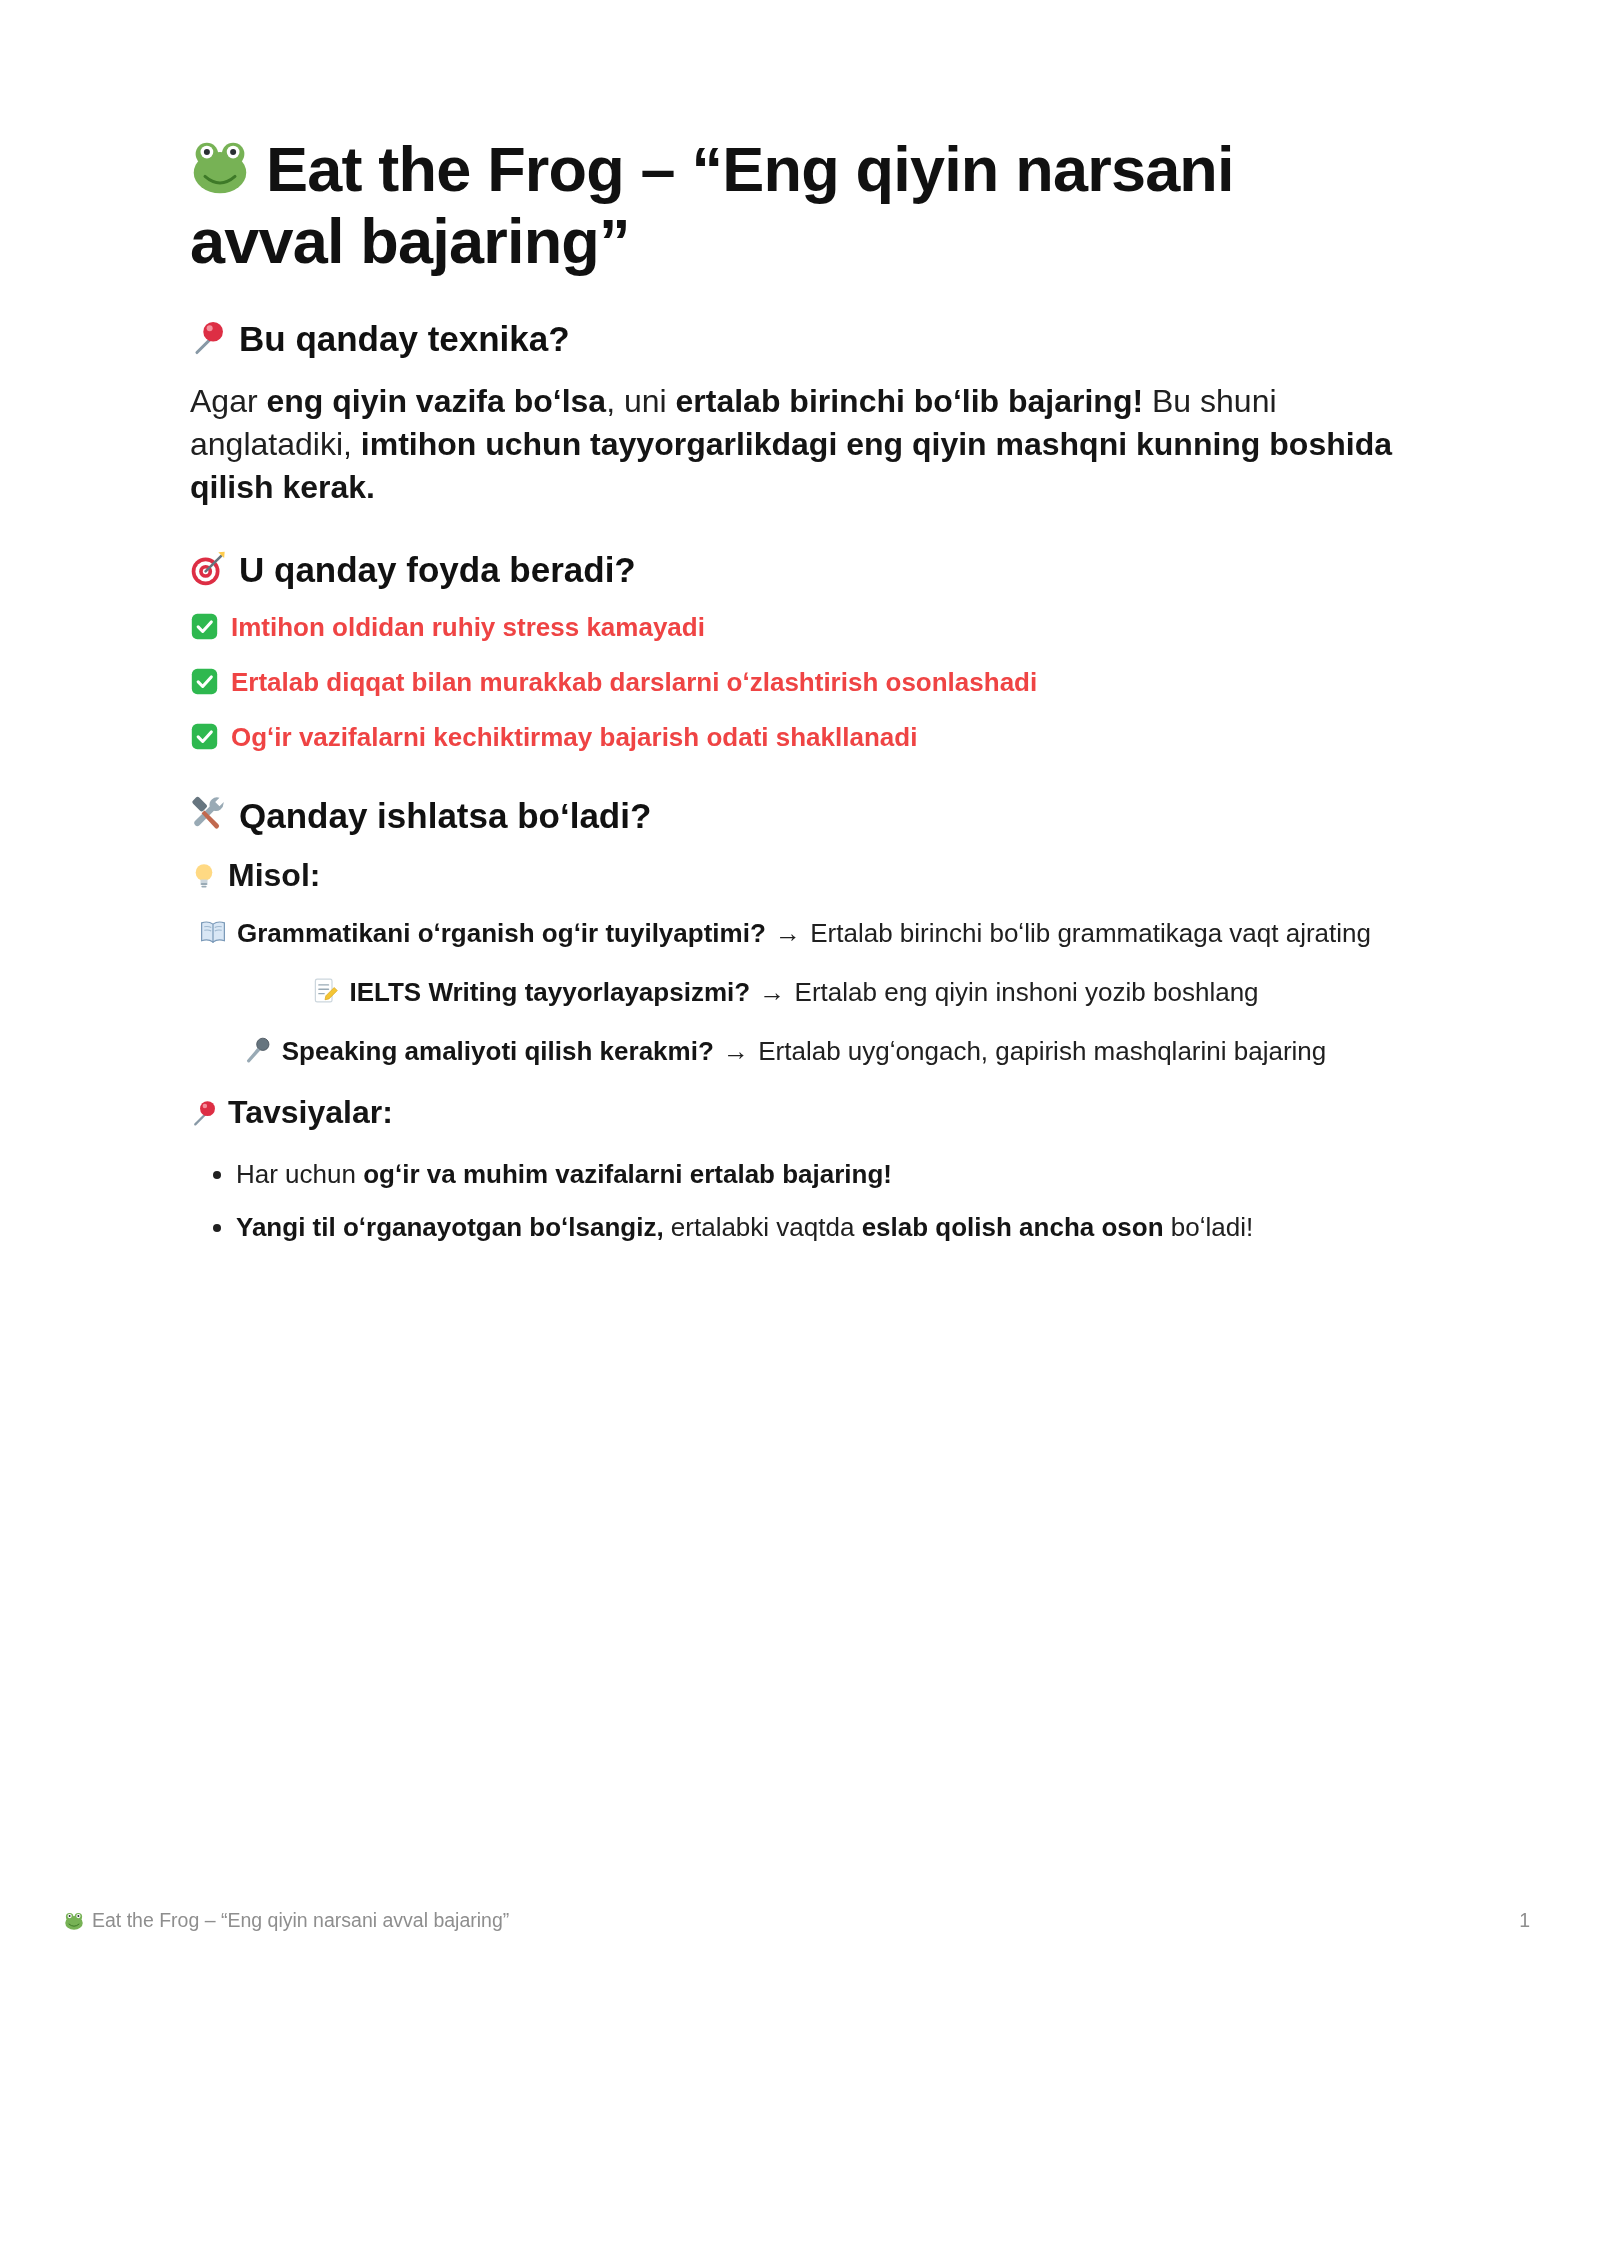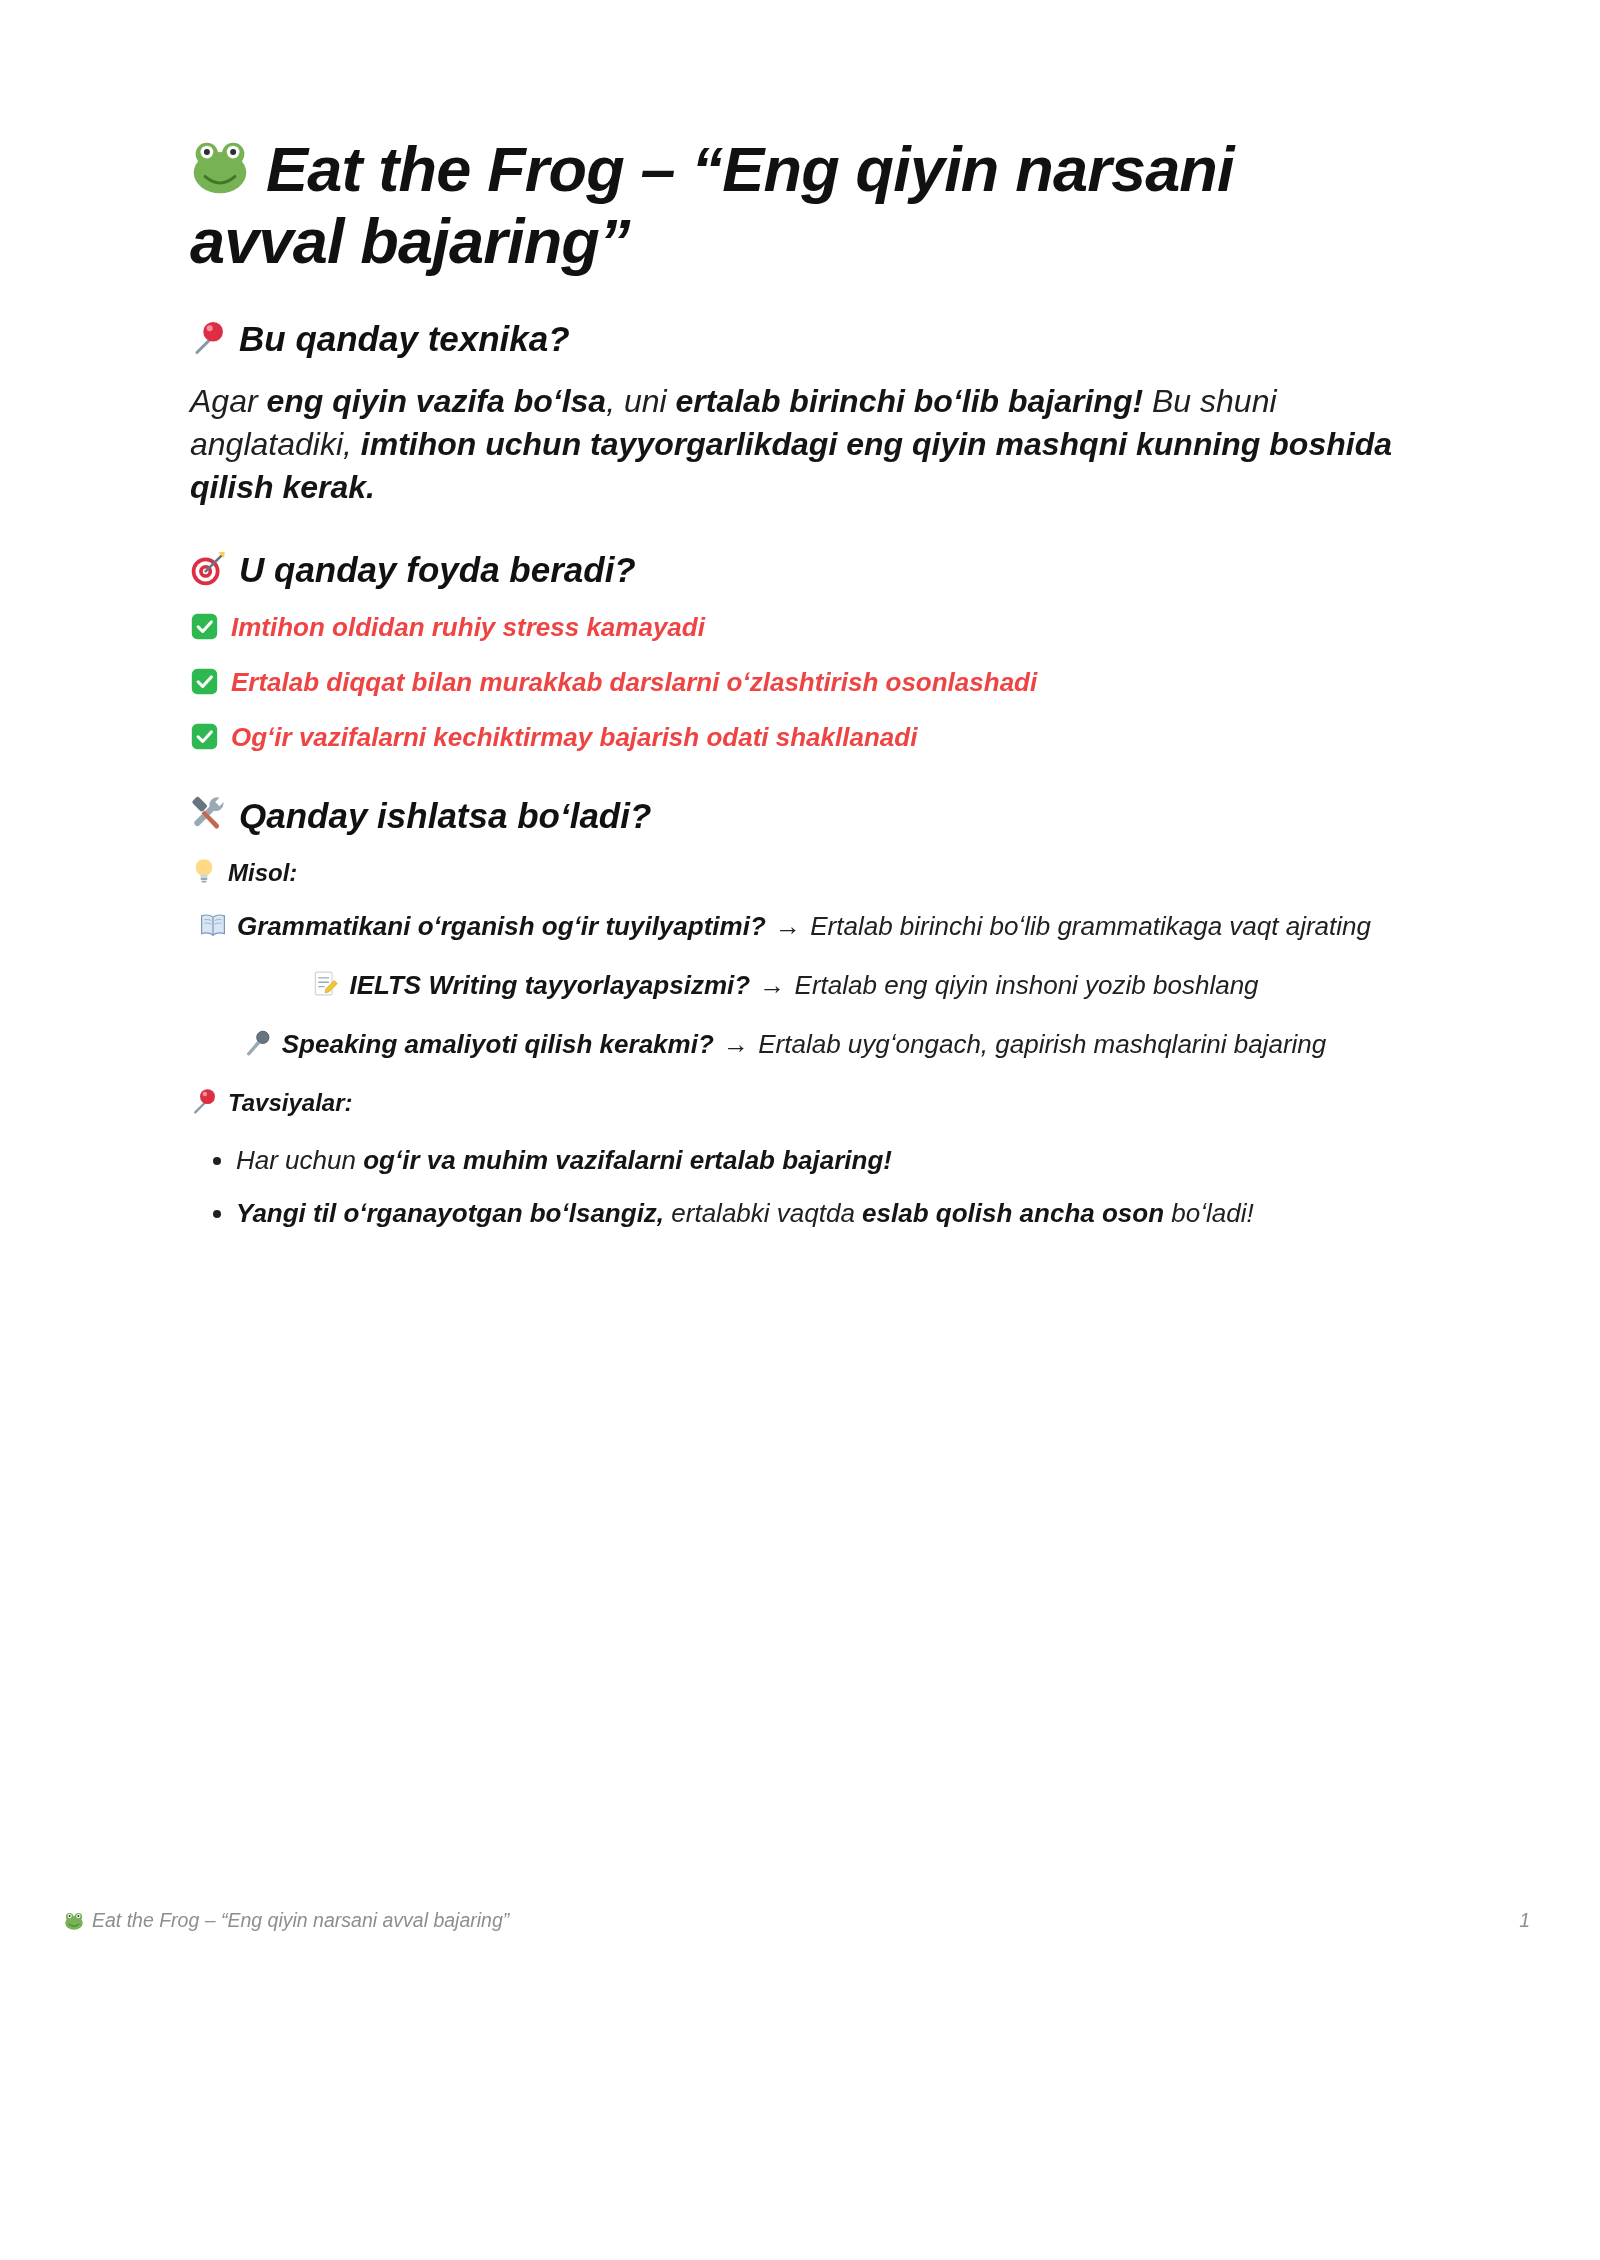--- a/index.html
+++ b/index.html
@@ -1,28 +1,27 @@
 <!DOCTYPE html>
 <html><head>
 <meta charset="utf-8">
 <style>
   html,body{margin:0;padding:0;background:#ffffff;}
   .page{
     position:relative;width:1600px;height:2018px;background:#fff;
     color:#1e1e1e;font-family:"Liberation Sans","DejaVu Sans",sans-serif;
     overflow:hidden;
-    font-style:italic;
   }
   .content{position:absolute;top:0;left:0;width:100%;box-sizing:border-box;padding:134px 170px 0 190px;}
 
   .title{font-size:63px;line-height:1.14;font-weight:700;letter-spacing:-0.8px;color:#111;max-width:1150px;margin:0 0 40px;}
   .h2{font-size:35px;line-height:1.2;font-weight:700;color:#111;margin:40px 0 20px;}
   .body-p{font-size:32px;line-height:1.35;margin:0 0 18px;max-width:1240px;color:#202020;}
   .check-item{font-size:26px;line-height:1.3;font-weight:700;margin:0 0 21px;color:#ef4444;}
-  .label-line{font-size:24px;font-weight:700;margin:0 0 22px;color:#151515;}
+  .label-line{font-size:32px;font-weight:700;margin:0 0 22px;color:#151515;}
   .example{font-size:26px;line-height:1.36;margin:0 0 24px;max-width:1190px;color:#202020;text-align:center;}
   .tips{margin:26px 0 0;padding:0 0 0 46px;}
   .tips li{font-size:26px;line-height:1.36;margin-bottom:18px;max-width:1130px;color:#202020;}
   .b{font-weight:700;color:#151515;}
   .arrow{font-weight:400;padding:0 2px;}
 
   .icon{display:inline-block;line-height:0;}
   .icon svg{width:100%;height:100%;display:inline-block;}
   .icon-title{width:60px;height:60px;margin-right:16px;vertical-align:-6px;}
   .icon-h2{width:37px;height:37px;margin-right:12px;vertical-align:-5px;}

